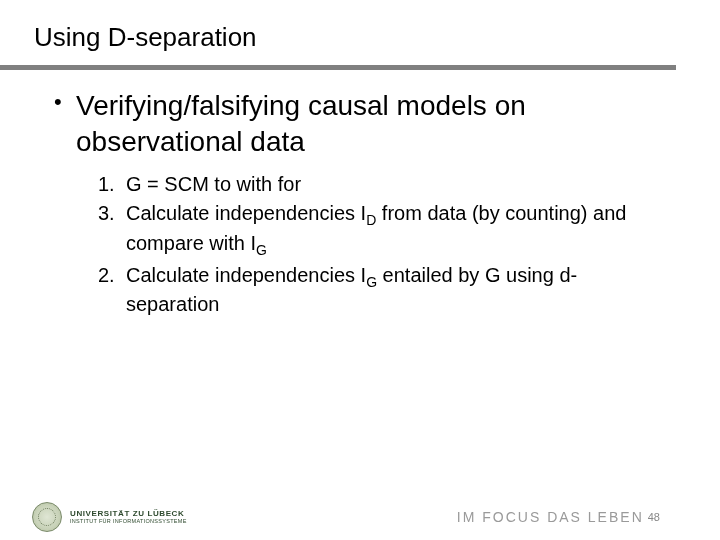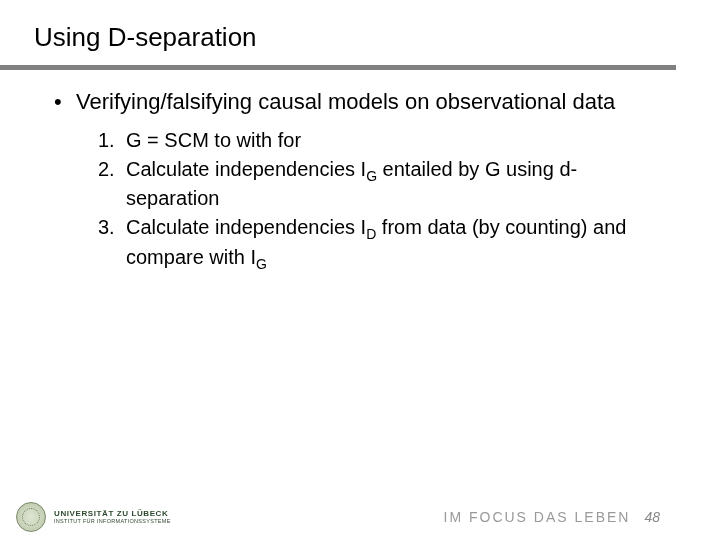--- a/index.html
+++ b/index.html
@@ -2,53 +2,53 @@
 <html><head>
 <meta charset="utf-8">
 <style>
   * { margin: 0; padding: 0; box-sizing: border-box; }
   html, body { width: 720px; height: 540px; font-family: Arial, Helvetica, sans-serif; background: #fff; color: #000; }
   .slide { position: relative; width: 676px; height: 540px; }
   .title-area { padding: 22px 0 6px 34px; }
   .title { font-size: 26px; font-weight: 400; }
   .title-rule { height: 5px; background: #808080; margin: 6px 0 0 0; width: 100%; }
   .body-area { padding: 18px 34px 0 54px; }
-  .bullet-top { font-size: 22px; line-height: 1.3; position: relative; padding-left: 22px; margin-bottom: 10px; }
+  .bullet-top { font-size: 28px; line-height: 1.3; position: relative; padding-left: 22px; margin-bottom: 10px; }
   .bullet-top::before { content: "•"; position: absolute; left: 0; top: 0; font-size: 22px; }
   .num-list { padding-left: 44px; font-size: 20px; line-height: 1.35; }
   .num-item { position: relative; padding-left: 28px; margin-bottom: 2px; }
   .num-item::before { content: attr(data-num) "."; position: absolute; left: 0; top: 0; }
   .sub { vertical-align: sub; font-size: 0.7em; }
-  .footer { position: absolute; left: 0; right: 0; bottom: 0; height: 42px; display: flex; align-items: center; justify-content: space-between; padding: 0 16px 4px 16px; }
+  .footer { position: absolute; left: 16px; right: 0; bottom: 0; height: 42px; display: flex; align-items: center; justify-content: space-between; padding: 0 16px 4px 16px; }
   .footer-left { display: flex; align-items: center; gap: 8px; }
   .seal { width: 30px; height: 30px; border: 1px solid #7a8a6a; border-radius: 50%; background: radial-gradient(circle at 50% 50%, #dfe6d4 0%, #c8d2b8 60%, #aab894 100%); position: relative; }
   .seal::after { content: ""; position: absolute; inset: 5px; border: 1px dotted #6b7a5a; border-radius: 50%; }
   .uni-text { display: flex; flex-direction: column; line-height: 1; }
   .uni-line1 { font-size: 8px; letter-spacing: 0.6px; color: #2e4a2e; font-weight: bold; }
   .uni-line2 { font-size: 5.5px; letter-spacing: 0.3px; color: #2e4a2e; margin-top: 1px; }
-  .footer-right { display: flex; align-items: center; gap: 14px; }
+  .footer-right { display: flex; align-items: center; gap: 4px; }
   .tagline { font-size: 14px; color: #9a9a9a; letter-spacing: 2px; font-weight: 300; }
-  .pagenum { font-size: 14px; color: #888; font-style: italic; }
+  .pagenum { font-size: 11px; color: #888; }
 </style>
 </head>
 <body>
 
 <div class="slide">
 
   <div class="title-area">
     <h1 class="title">Using D-separation</h1>
   </div>
   <div class="title-rule"></div>
 
   <div class="body-area">
     <div class="bullet-top">Verifying/falsifying causal models on observational data</div>
     <div class="num-list">
       <div class="num-item" data-num="1"><span>G = SCM to with for</span></div>
+      <div class="num-item" data-num="3"><span>Calculate independencies I<span class="sub">D</span> from data (by counting) and compare with I<span class="sub">G</span></span></div>
       <div class="num-item" data-num="2"><span>Calculate independencies I<span class="sub">G</span> entailed by G using d-separation</span></div>
-      <div class="num-item" data-num="3"><span>Calculate independencies I<span class="sub">D</span> from data (by counting) and compare with I<span class="sub">G</span></span></div>
     </div>
   </div>
 
   <div class="footer">
     <div class="footer-left">
       <div class="seal"></div>
       <div class="uni-text">
         <div class="uni-line1">UNIVERSITÄT ZU LÜBECK</div>
         <div class="uni-line2">INSTITUT FÜR INFORMATIONSSYSTEME</div>
       </div>

